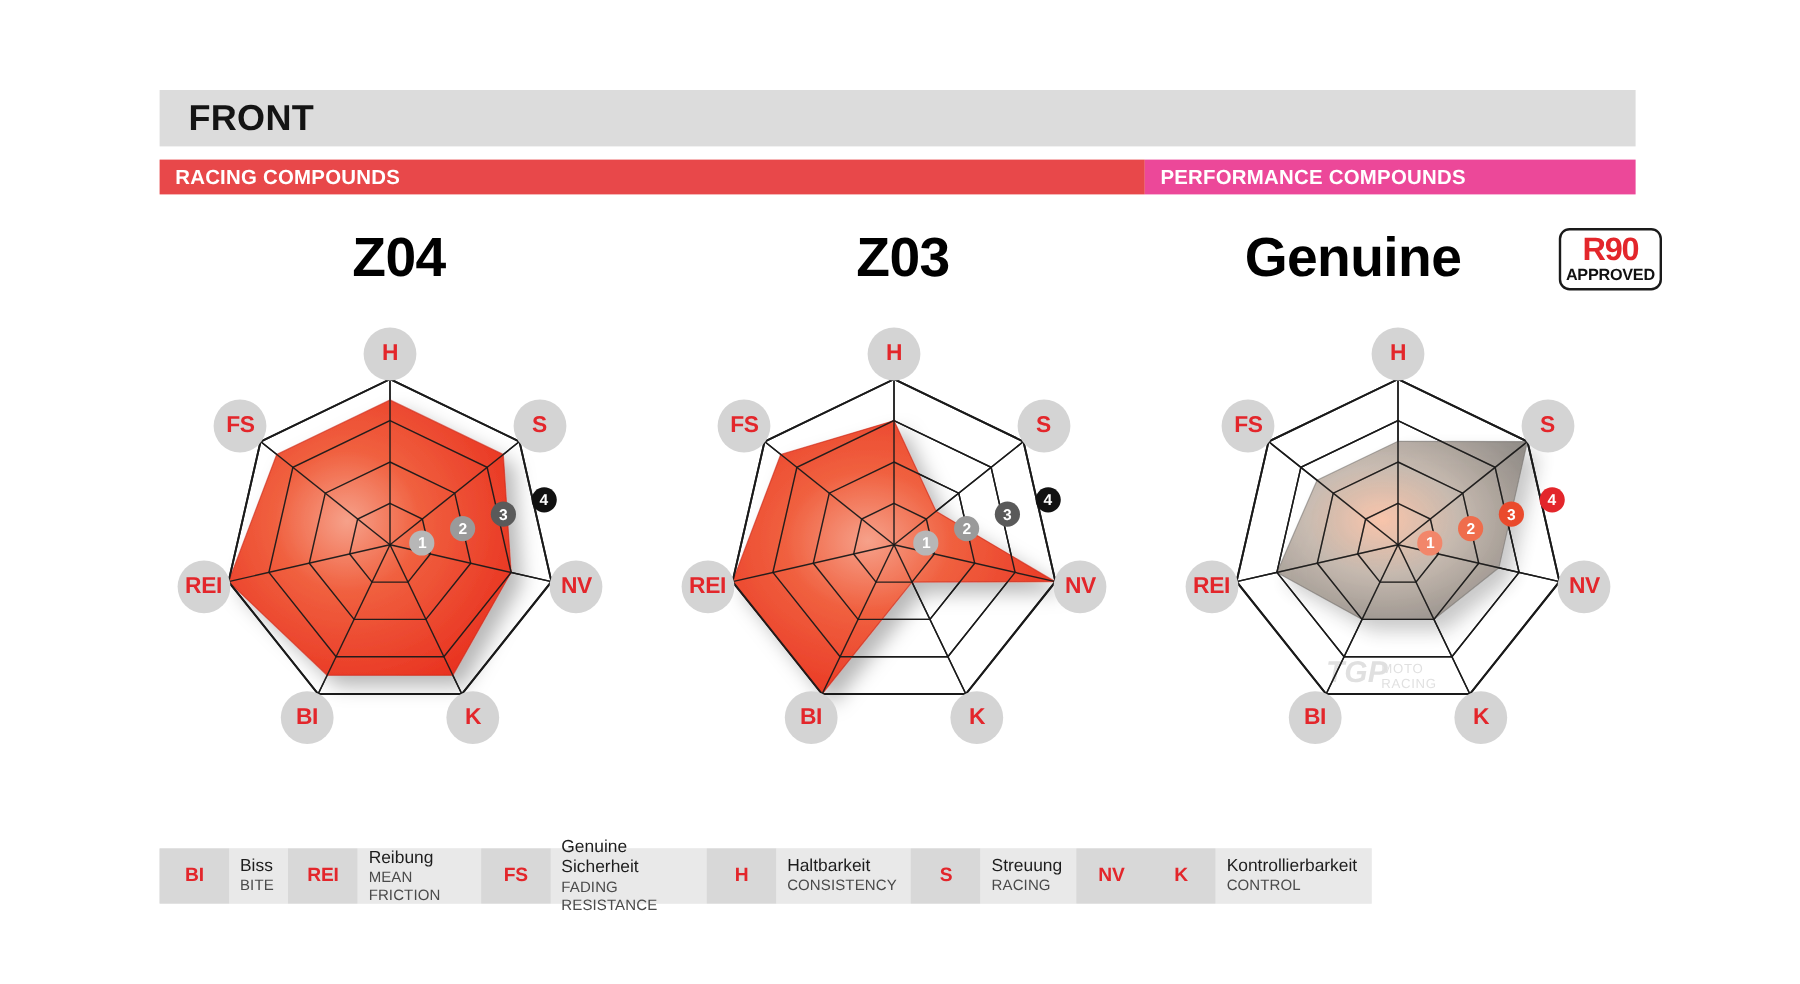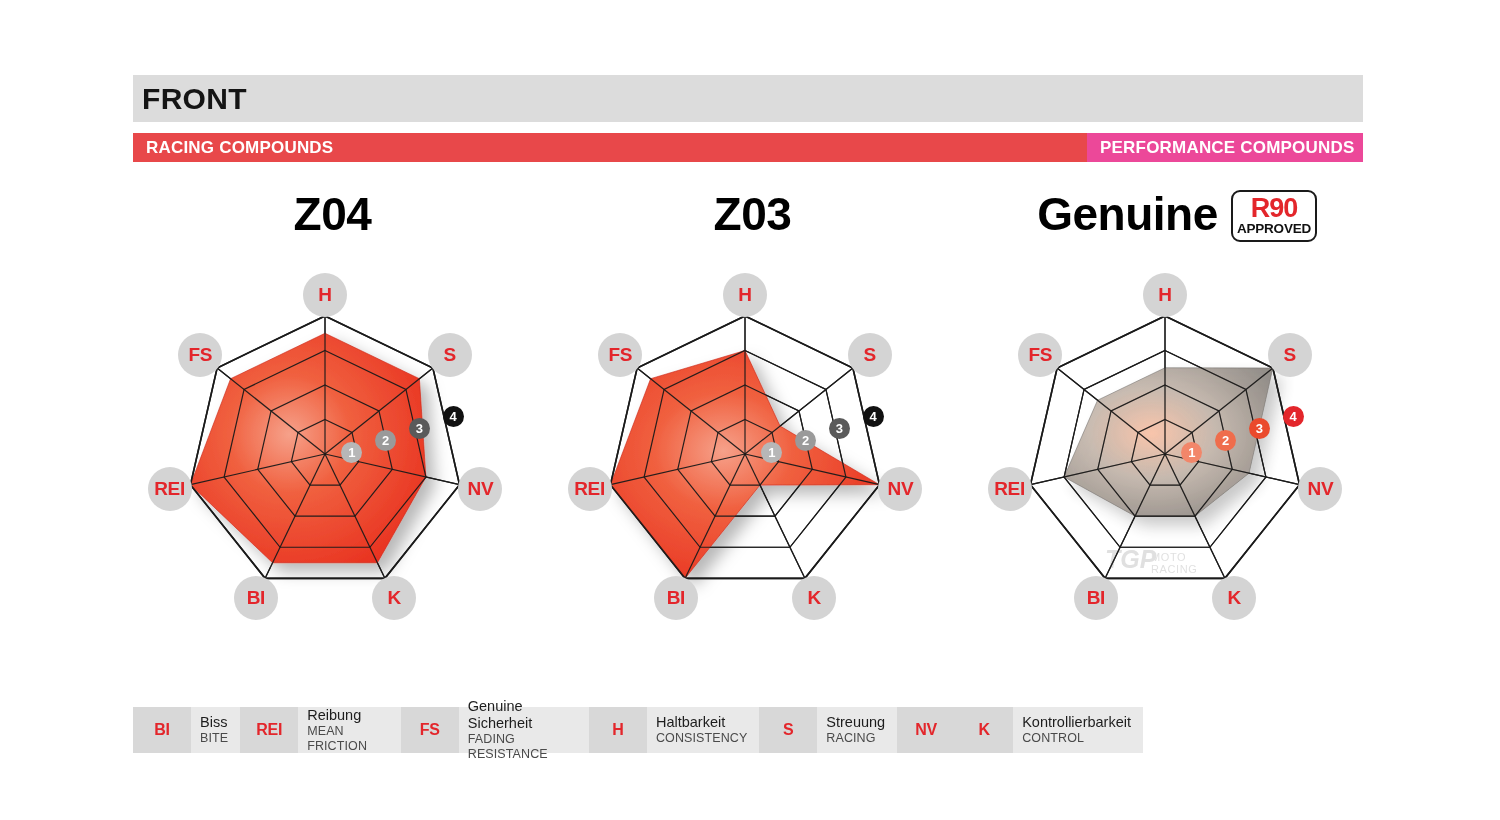--- a/index.html
+++ b/index.html
@@ -11,28 +11,28 @@
   }
   .stage{position:absolute;left:0;top:0;width:1500px;height:820px;}
 
   
   .title-bar{
     position:absolute;left:133px;top:75px;width:1230px;height:47px;
     background:#dcdcdc;display:flex;align-items:center;
   }
   .title-bar .txt{
     font-size:30px;font-weight:bold;color:#141414;letter-spacing:.3px;
-    padding-left:9px;line-height:1;
+    padding-left:24px;line-height:1;
   }
   .band{
     position:absolute;left:133px;top:133px;width:1230px;height:29px;
     display:flex;
   }
   .band .seg-racing{
-    width:954px;height:100%;background:#e8484a;
+    width:821px;height:100%;background:#e8484a;
     display:flex;align-items:center;text-align:right;
   }
   .band .seg-perf{
     flex:1;height:100%;background:#ec4899;
     display:flex;align-items:center;
   }
   .band .lbl{
     font-size:17px;font-weight:bold;color:#ffffff;letter-spacing:.2px;
     padding-left:13px;line-height:1;
   }
@@ -41,21 +41,21 @@
   .ctitle{
     position:absolute;top:188px;height:52px;
     display:flex;align-items:center;justify-content:center;
     font-size:46px;font-weight:bold;color:#000;letter-spacing:-.5px;
   }
   #ct0{left:170px;width:325px;}
   #ct1{left:590px;width:325px;}
   #ct2{left:1000px;width:255px;text-align:center;}
 
   .r90{
-    position:absolute;left:1231px;top:190px;width:86px;height:52px;
+    position:absolute;left:1299px;top:190px;width:86px;height:52px;
     border:2.5px solid #1a1a1a;border-radius:9px;background:#fff;
     display:flex;flex-direction:column;align-items:center;justify-content:center;
     box-sizing:border-box;
   }
   .r90 .r90-top{font-size:27px;font-weight:bold;color:#e3262b;line-height:.95;letter-spacing:-1px;}
   .r90 .r90-bot{font-size:13.5px;font-weight:bold;color:#111;line-height:1;letter-spacing:-.2px;}
 
   
   .chart{position:absolute;top:262px;width:420px;height:400px;}
   #chart0{left:115px;}

